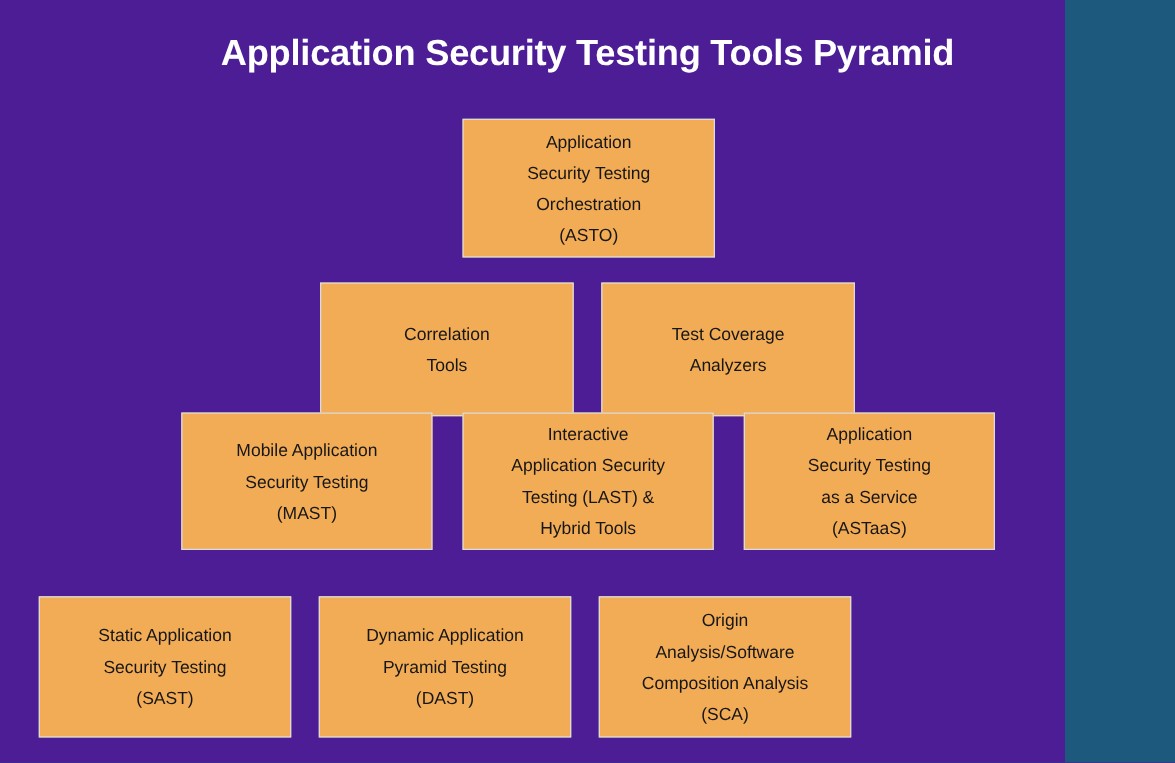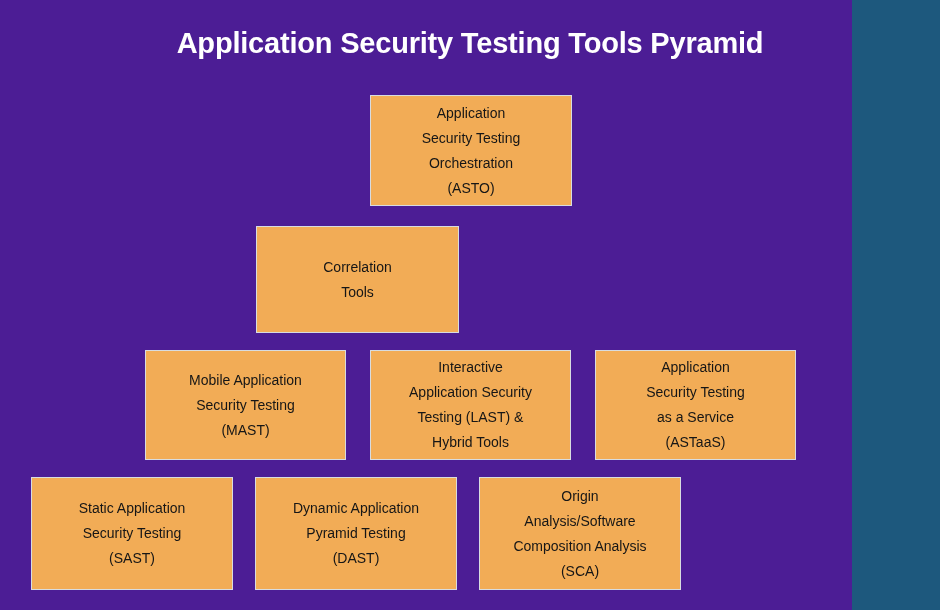--- a/index.html
+++ b/index.html
@@ -59,21 +59,21 @@
   }
 
   
   #row-1 { left: 370px; top: 95px; }
   #row-1 .tool-box { width: 202px; height: 111px; }
 
   #row-2 { left: 256px; top: 226px; }
   #row-2 .tool-box { width: 203px; height: 107px; }
   #row-2 .box-gap { width: 22px; }
 
-  #row-3 { left: 145px; top: 350px; }
+  #row-3 { left: 145px; top: 330px; }
   #row-3 .tool-box { width: 201px; height: 110px; }
   #row-3 .box-gap { width: 24px; }
 
   #row-4 { left: 31px; top: 477px; }
   #row-4 .tool-box { width: 202px; height: 113px; }
   #row-4 .box-gap { width: 22px; }
 </style>
 </head>
 <body>
 
@@ -89,20 +89,24 @@
 (ASTO)</span>
     </div>
   </div>
 
   <div class="pyramid-row" id="row-2">
     <div class="tool-box">
       <span class="box-label">Correlation
 Tools</span>
     </div>
     <div class="box-gap"></div>
+    <div class="tool-box">
+      <span class="box-label">Test Coverage
+Analyzers</span>
+    </div>
   </div>
 
   <div class="pyramid-row" id="row-3">
     <div class="tool-box">
       <span class="box-label">Mobile Application
 Security Testing
 (MAST)</span>
     </div>
     <div class="box-gap"></div>
     <div class="tool-box">

